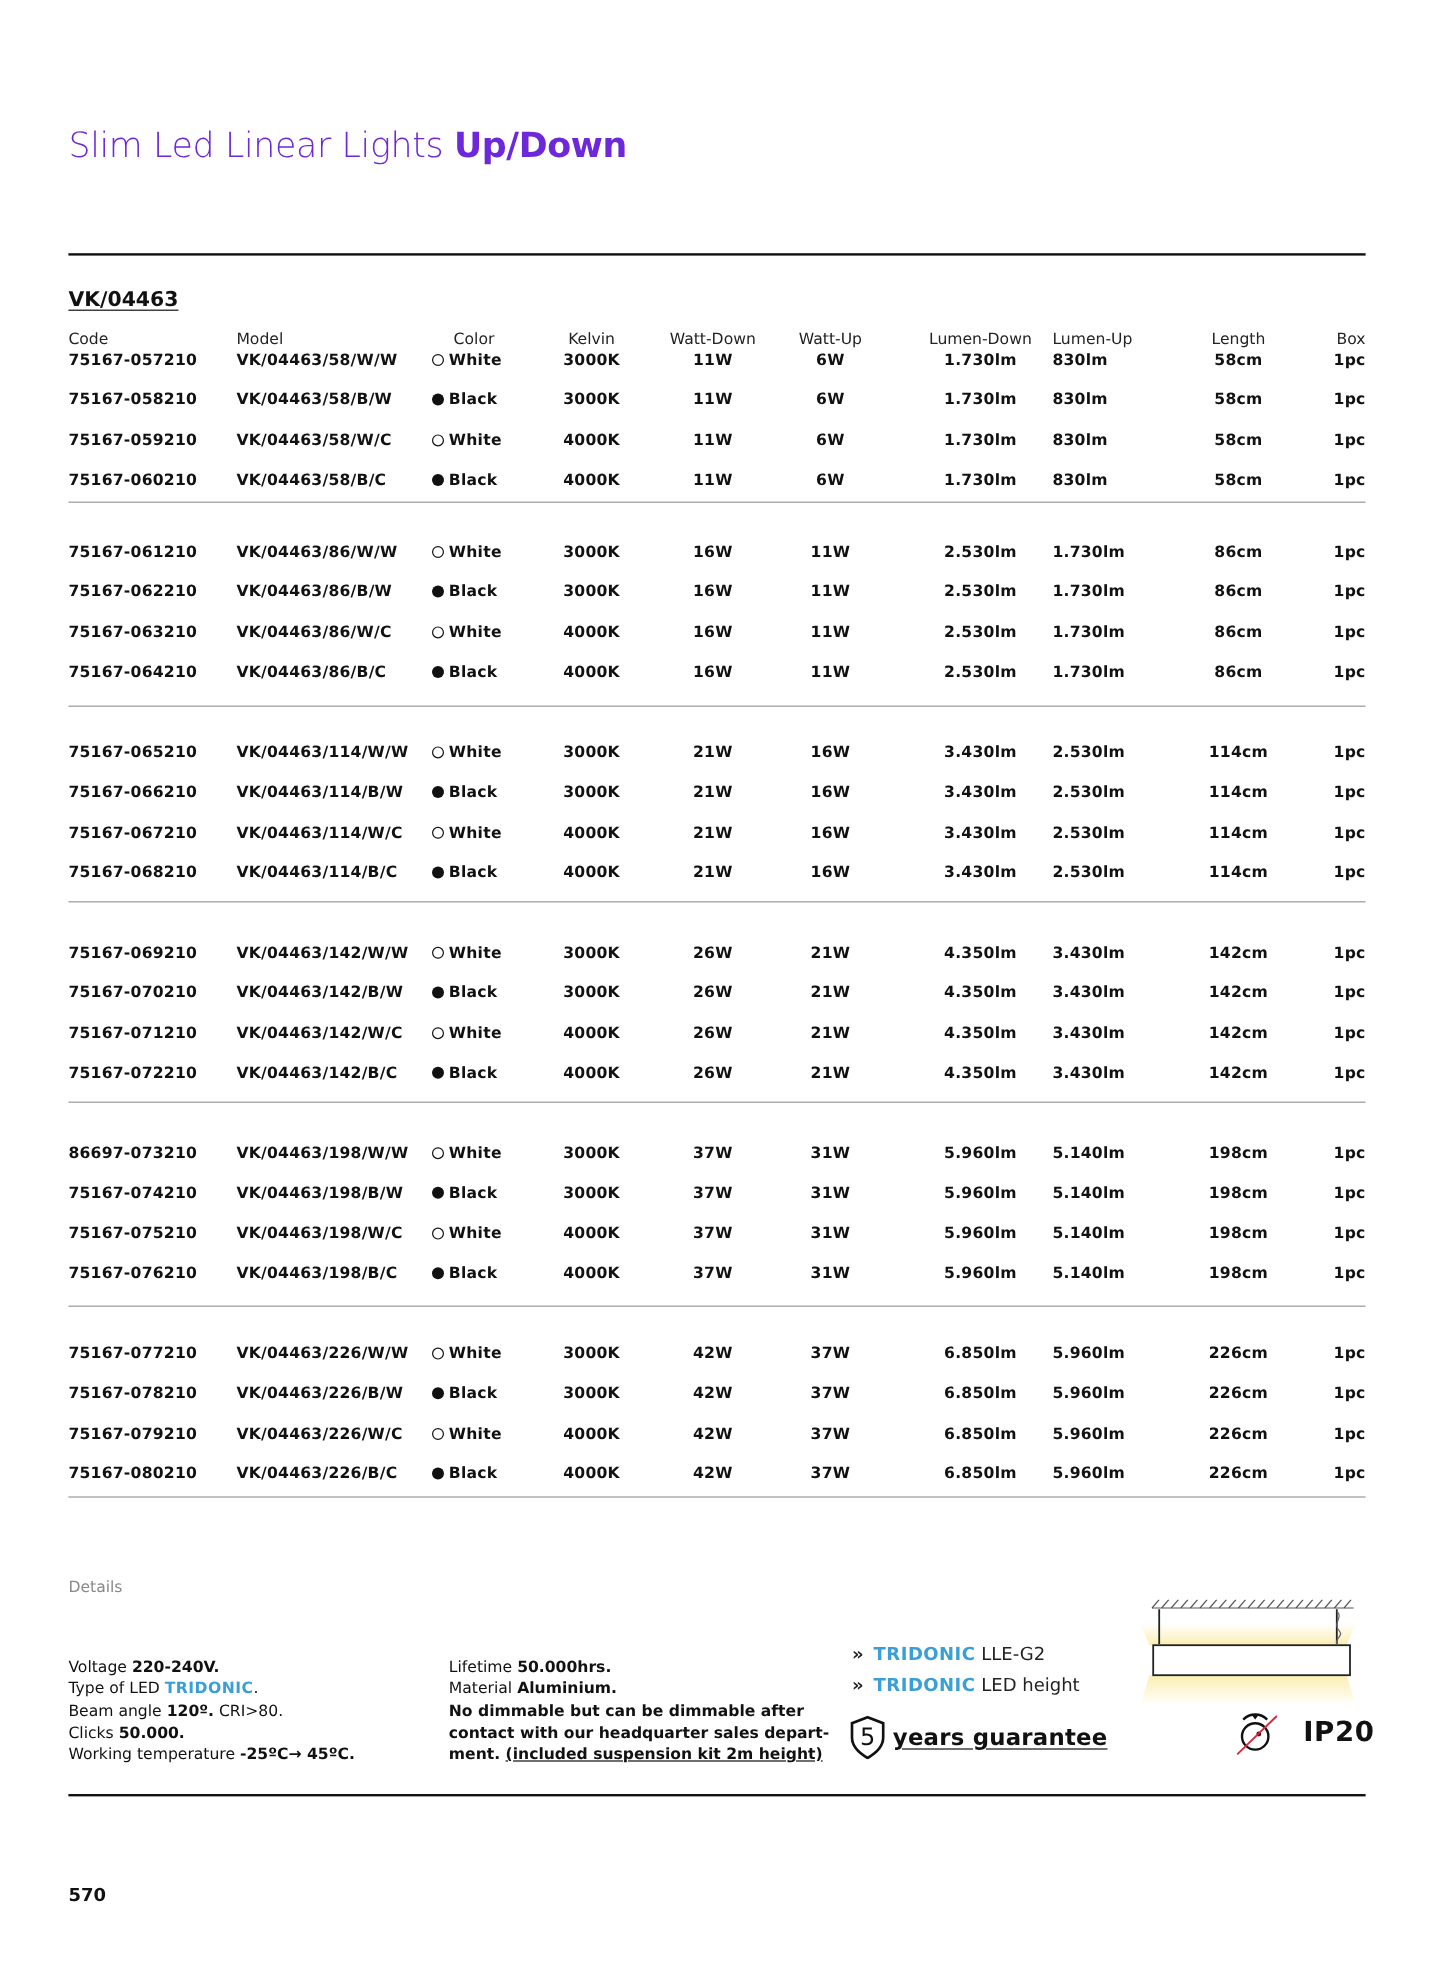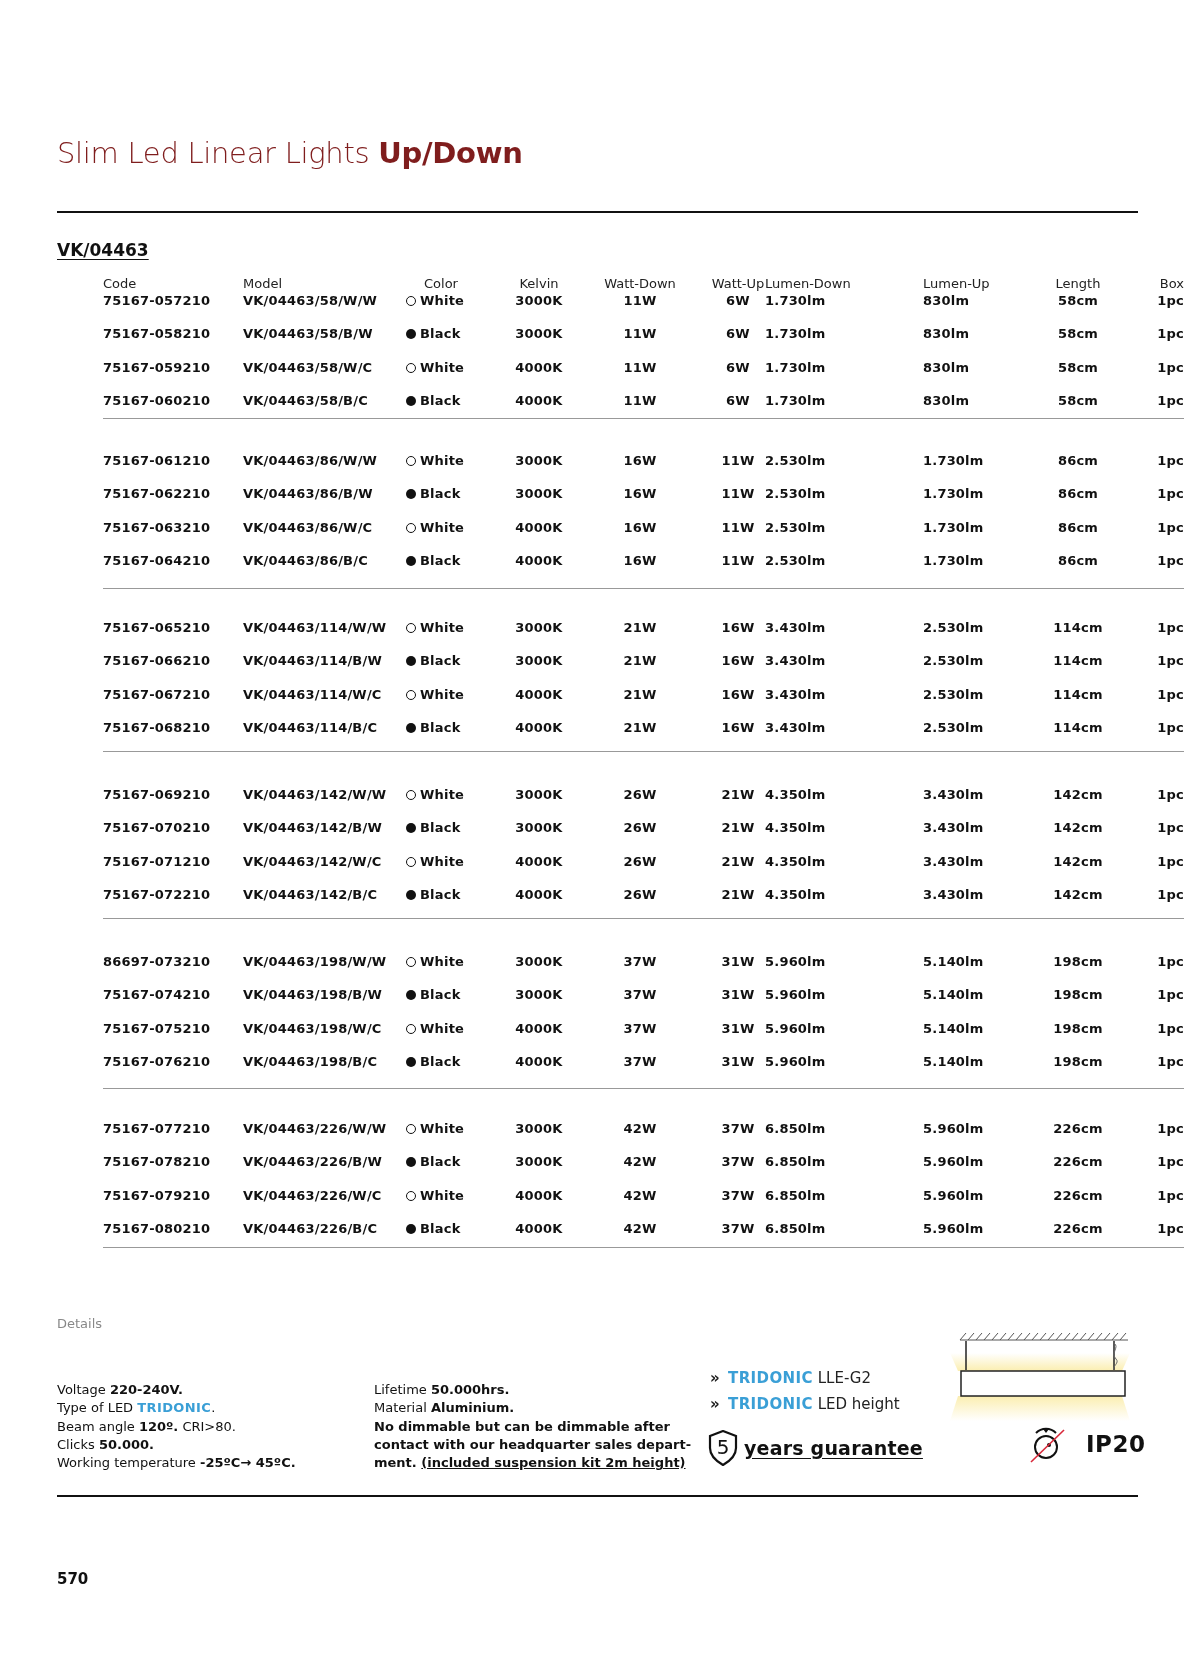--- a/index.html
+++ b/index.html
@@ -1,34 +1,34 @@
 <!DOCTYPE html>
 <html><head>
 <meta charset="utf-8">
 <style>
   * { box-sizing: border-box; margin: 0; padding: 0; }
   html, body { width: 1200px; height: 1657px; background: #fff; }
   body { font-family: "DejaVu Sans", sans-serif; color: #111; position: relative; overflow: hidden; }
-  .page-title { position: absolute; left: 57px; top: 104px; font-size: 29px; font-weight: 300; letter-spacing: -0.3px; color: #7f1d1d; margin-top: 32px; }
+  .page-title { position: absolute; left: 57px; top: 104px; font-size: 29px; font-weight: 300; letter-spacing: -0.3px; color: #6d28d9; }
   .page-title b { font-weight: 700; }
   .rule-thick { position: absolute; left: 57px; width: 1081px; height: 2px; background: #111; }
   .rule-thin { position: absolute; left: 57px; width: 1081px; height: 1px; background: #999; }
   .series-title { position: absolute; left: 57px; top: 240px; font-size: 17px; font-weight: 700; text-decoration: underline; text-underline-offset: 3px; }
-  .table { position: absolute; left: 57px; top: 276px; width: 1081px; margin-left: 46px; }
+  .table { position: absolute; left: 57px; top: 276px; width: 1081px; }
   .hdr, .row { position: relative; height: 18px; font-size: 13px; }
   .hdr span, .row span { position: absolute; top: 0; white-space: nowrap; }
   .hdr span { font-weight: 400; color: #222; }
   .row span { font-weight: 700; letter-spacing: 0.2px; }
   .c-code { left: 0; }
   .c-model { left: 140px; }
   .c-color { left: 303px; width: 70px; text-align: center; }
   .c-kelvin { left: 400px; width: 72px; text-align: center; }
   .c-wd { left: 492px; width: 90px; text-align: center; }
   .c-wu { left: 600px; width: 70px; text-align: center; }
-  .c-ld { left: 662px; width: 110px; }
+  .c-ld { left: 705px; width: 110px; text-align: center; }
   .c-lu { left: 820px; width: 94px; }
   .c-len { left: 940px; width: 70px; text-align: center; }
   .c-box { left: 1048px; width: 33px; text-align: right; }
   .row .c-color { text-align: left; left: 303px; }
   .dot { display: inline-block; width: 10px; height: 10px; border-radius: 50%; margin-right: 4px; vertical-align: -1px; }
   .dot.white { border: 1.2px solid #111; background: #fff; }
   .dot.black { background: #111; }
   .details-label { position: absolute; left: 57px; top: 1316px; font-size: 13px; color: #888; }
   .det-col1 { position: absolute; left: 57px; top: 1381px; font-size: 13px; line-height: 18.3px; }
   .det-col2 { position: absolute; left: 374px; top: 1381px; font-size: 13px; line-height: 18.3px; }

